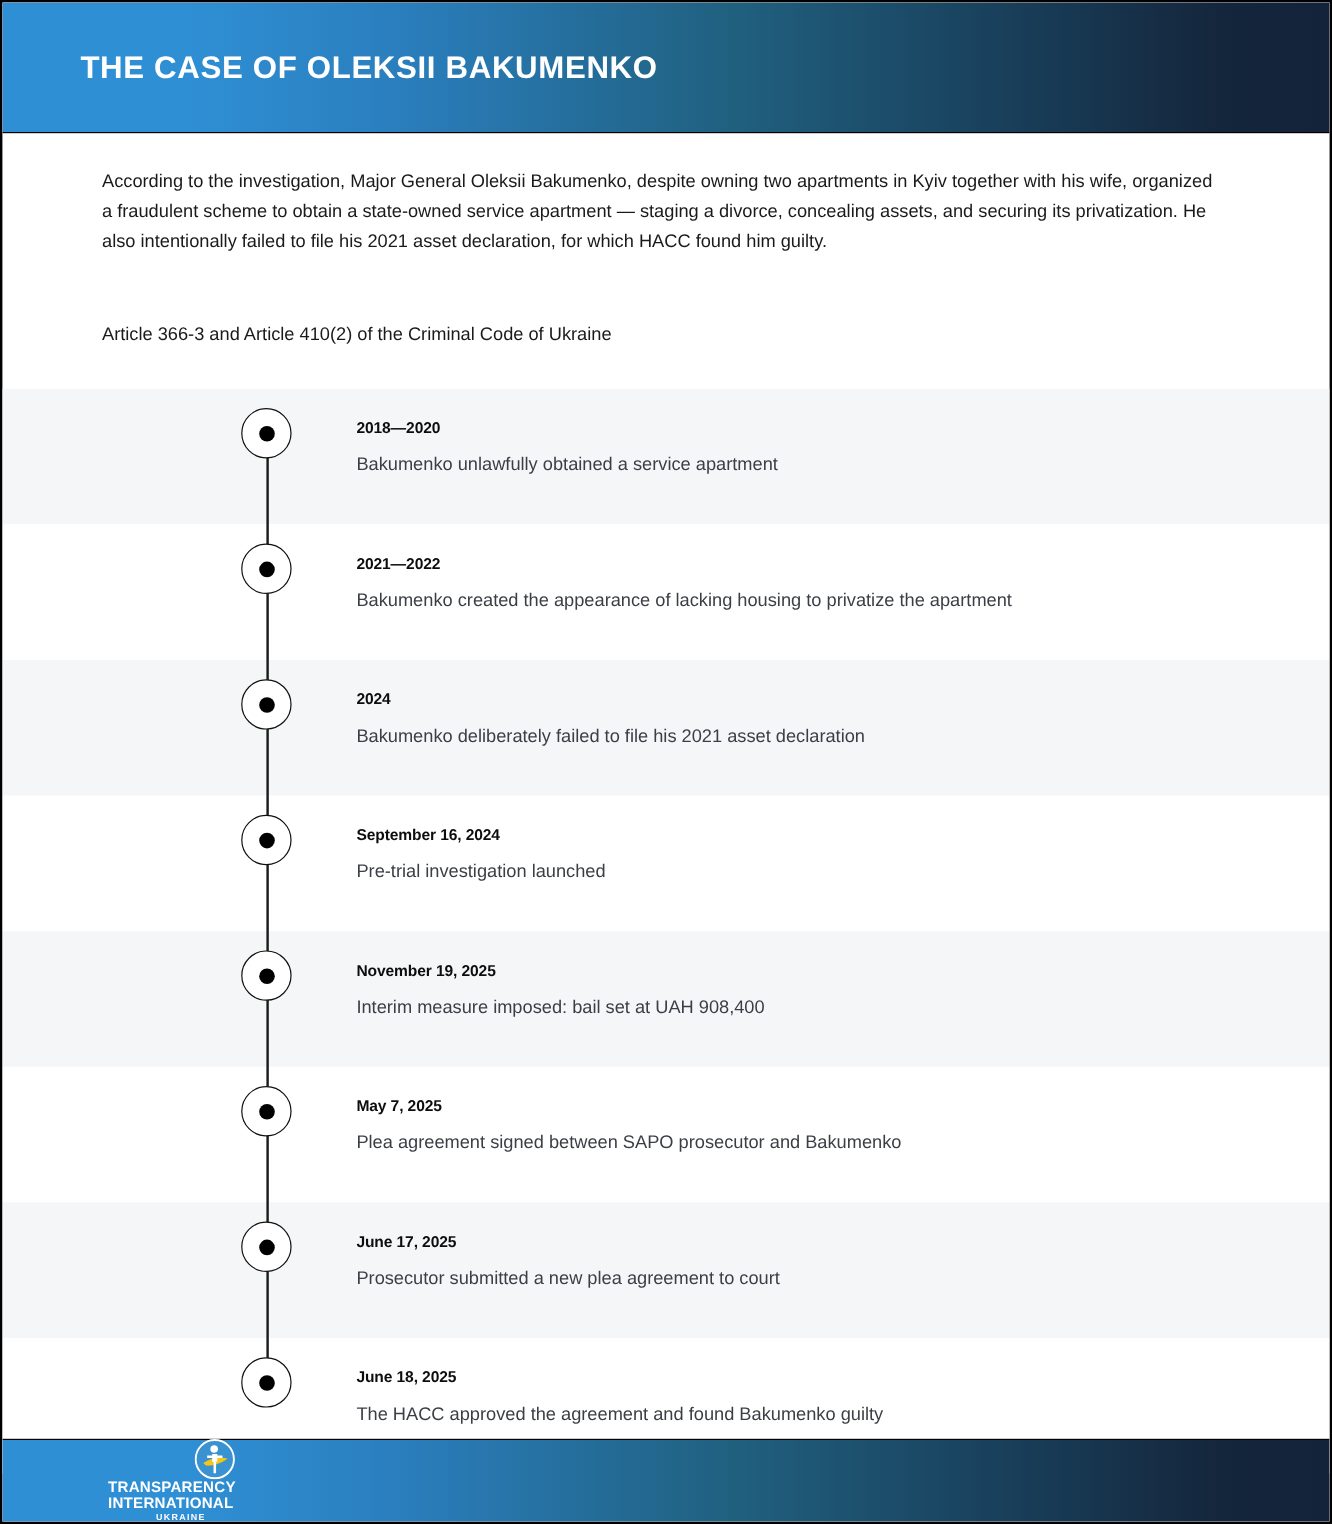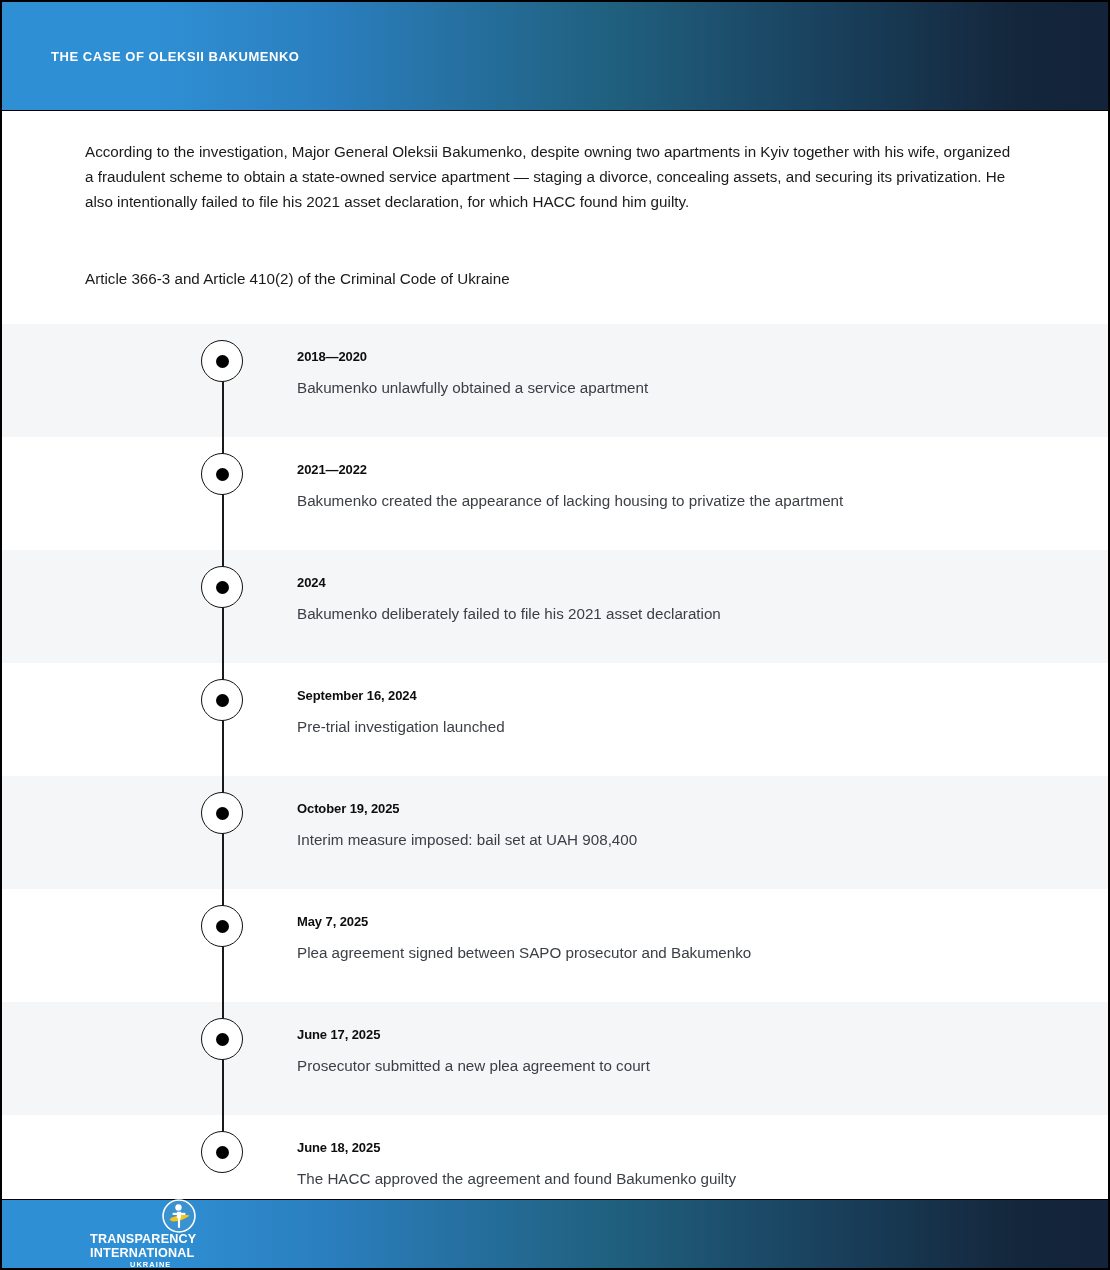--- a/index.html
+++ b/index.html
@@ -32,23 +32,23 @@
                 #2a7ebd 30%,
                 #20607f 55%,
                 #19405c 75%,
                 #14263b 92%,
                 #12233a 100%);
     display: flex;
     align-items: center;
     border-bottom: 1px solid #000000;
   }
   .header-title {
-    margin-left: 49px;
+    margin-left: 65px;
     color: #ffffff;
-    font-size: 13px;
+    font-size: 26px;
     font-weight: bold;
     letter-spacing: 0.55px;
     text-transform: uppercase;
   }
 
   
   .intro {
     padding: 28px 80px 0 83px;
   }
   .intro-paragraph {
@@ -231,21 +231,21 @@
         <div class="entry-text">
           <div class="entry-date">September 16, 2024</div>
           <div class="entry-desc">Pre-trial investigation launched</div>
         </div>
       </div>
       <div class="timeline-row shade-a">
         <div class="marker">
           <div class="marker-dot"></div>
         </div>
         <div class="entry-text">
-          <div class="entry-date">October 19, 2025</div>
+          <div class="entry-date">November 19, 2025</div>
           <div class="entry-desc">Interim measure imposed: bail set at UAH 908,400</div>
         </div>
       </div>
       <div class="timeline-row shade-b">
         <div class="marker">
           <div class="marker-dot"></div>
         </div>
         <div class="entry-text">
           <div class="entry-date">May 7, 2025</div>
           <div class="entry-desc">Plea agreement signed between SAPO prosecutor and Bakumenko</div>

